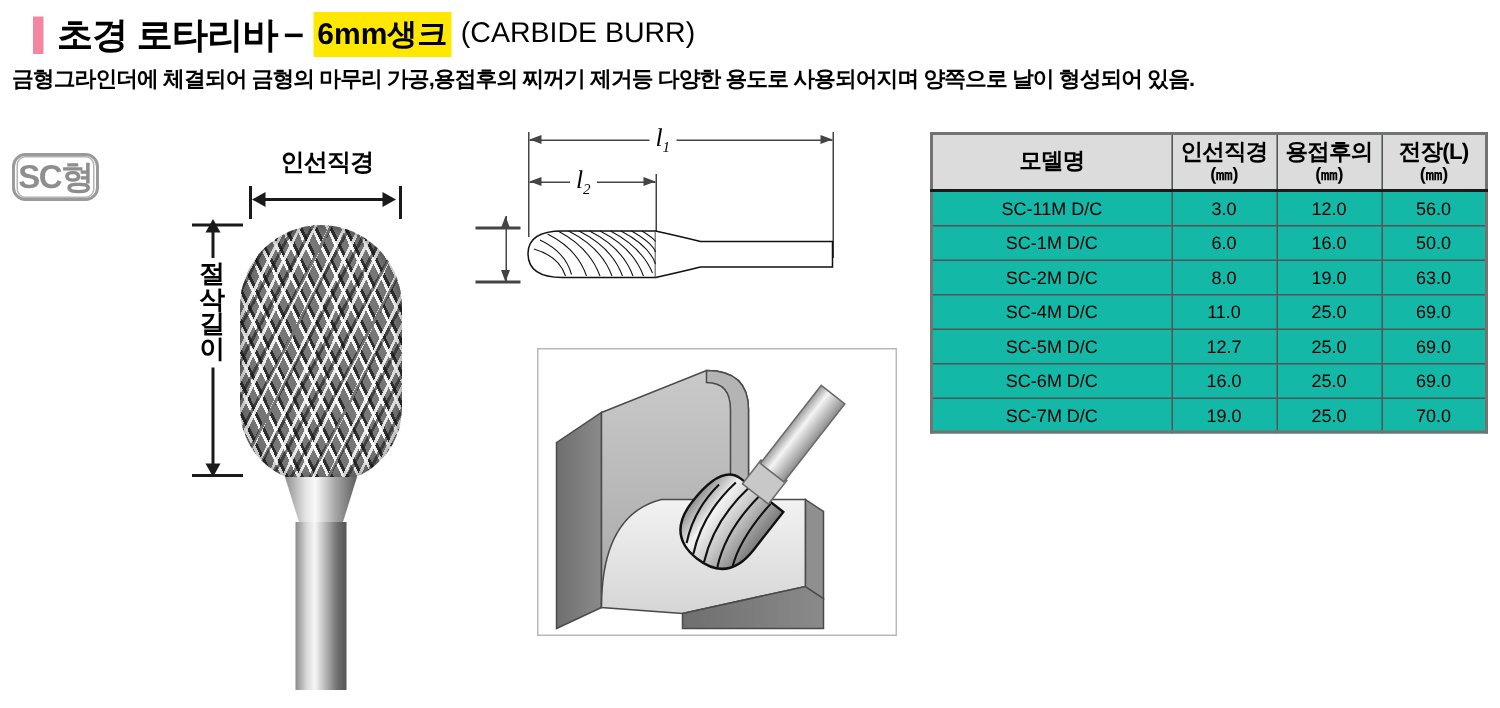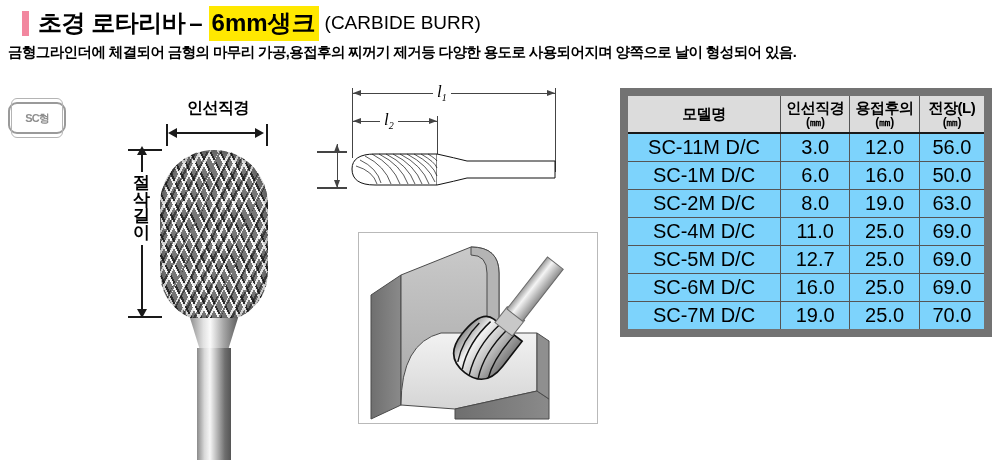--- a/index.html
+++ b/index.html
@@ -17,43 +17,43 @@
     display:flex; align-items:center;
   }
   .title-accent {
     width:7px; height:25px; background:#f2879f; margin-left:6px; margin-right:9px;
   }
   .title-main {
     font-size:24px; font-weight:bold; letter-spacing:-0.5px; white-space:nowrap;
   }
   .title-dash { font-size:24px; font-weight:bold; margin:0 6px 0 4px; }
   .title-hl {
-    font-size:24px; font-weight:bold; background:#ffe800;
+    font-size:20px; font-weight:bold; background:#ffe800;
     padding:1px 3px 2px 3px; white-space:nowrap;
   }
   .title-en {
     font-size:19px; font-weight:normal; margin-left:6px; white-space:nowrap;
   }
   #subtitle {
     position:absolute; left:8px; top:43px;
     font-size:14.5px; font-weight:bold; letter-spacing:-0.6px; white-space:nowrap;
   }
 
   
   #sc-badge {
     position:absolute; left:8px; top:102px;
     width:58px; height:32px;
     border:2px solid #9a9a9a; border-radius:9px;
     background:#ffffff;
     display:flex; align-items:center; justify-content:center;
   }
   #sc-badge .inner {
-    width:52px; height:40px; border:1px solid #b4b4b4; border-radius:6px;
+    width:52px; height:28px; border:1px solid #b4b4b4; border-radius:6px;
     display:flex; align-items:center; justify-content:center;
-    font-size:11px; font-weight:bold; color:#8e8e8e; letter-spacing:-1px;
+    font-size:22px; font-weight:bold; color:#8e8e8e; letter-spacing:-1px;
   }
 
   .lbl-top {
     position:absolute; left:158px; top:98px; width:120px; text-align:center;
     font-size:16px; font-weight:bold; letter-spacing:-0.5px;
   }
   
   .dim-h { position:absolute; left:168px; top:128px; width:96px; height:10px; }
   .dim-h .line { position:absolute; left:5px; top:4px; width:86px; height:2px; background:#1a1a1a; }
   .dim-h .ar-l, .dim-h .ar-r {
@@ -134,33 +134,33 @@
   
   #app-fig {
     position:absolute; left:358px; top:232px; width:240px; height:192px;
     border:1px solid #b9b9b9; background:#fff; overflow:hidden;
   }
 
   
   #spec-table {
     position:absolute; left:620px; top:88px; width:372px;
     border-collapse:collapse;
-    border:8px solid #737373;
-    background:#7dd3fc;
+    border:2px solid #737373;
+    background:#14b8a6;
   }
   #spec-table th, #spec-table td {
     border:1px solid #555; text-align:center; white-space:nowrap;
   }
   #spec-table thead th {
     background:#dcdcdc; font-weight:bold; padding:4px 2px;
     font-size:15px; letter-spacing:-0.5px; line-height:1.05;
     border-bottom:2px solid #1a1a1a;
   }
   #spec-table thead th .u { font-size:12px; font-weight:bold; display:block; }
-  #spec-table tbody td { font-size:20px; padding:2px 2px; height:23px; }
+  #spec-table tbody td { font-size:12px; padding:2px 2px; height:23px; }
   #spec-table tbody td.model { font-weight:normal; }
   .col-model { width:160px; }
   .col-num { width:70px; }
 </style>
 </head>
 <body>
 
 <div id="title-row">
   <div class="title-accent"></div>
   <span class="title-main">초경 로타리바</span>

